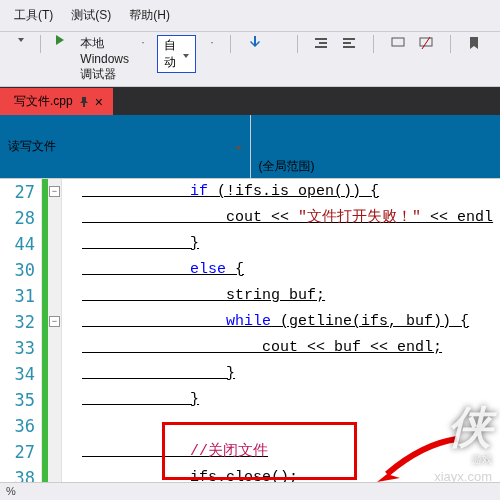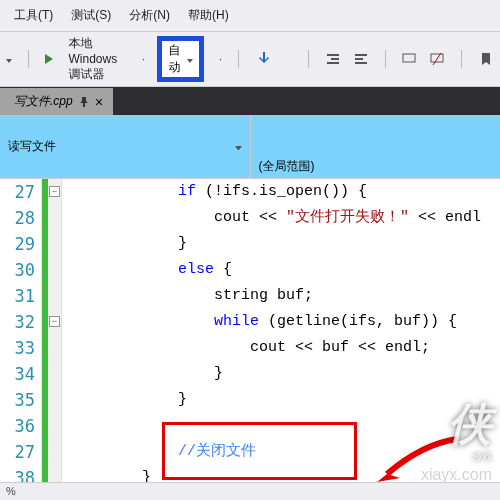--- a/index.html
+++ b/index.html
@@ -1,60 +1,59 @@
 <!DOCTYPE html>
 <html><head>
 <meta charset="utf-8">
 <style>
   * { margin: 0; padding: 0; box-sizing: border-box; }
   body { font-family: "Microsoft YaHei", Tahoma, sans-serif; font-size: 12px; background: #fff; width: 500px; height: 500px; overflow: hidden; position: relative; }
   .menubar { display: flex; gap: 2px; padding: 4px 6px; background: #eeeef2; border-bottom: 1px solid #ccc; }
   .menubar span { padding: 3px 8px; color: #1b1b1b; cursor: default; }
-  .toolbar { display: flex; align-items: center; padding: 3px 6px; background: #eeeef2; border-bottom: 1px solid #ccc; gap: 12px; }
+  .toolbar { display: flex; align-items: flex-start; padding: 3px 18px; background: #eeeef2; border-bottom: 1px solid #ccc; gap: 12px; }
   .tbtn { width: 16px; height: 16px; display: inline-block; border: 1px solid transparent; }
   .divider { width: 1px; height: 18px; background: #bbb; margin: 0 4px; }
   .arrow-down { width: 7px; height: 7px; display: inline-block; }
   .arrow-down::after { content: ""; display: block; border-left: 3px solid transparent; border-right: 3px solid transparent; border-top: 4px solid #555; margin-top: 3px; }
   .play { width: 0; height: 0; border-top: 5px solid transparent; border-bottom: 5px solid transparent; border-left: 8px solid #388a34; display: inline-block; vertical-align: middle; }
   .debug-label { color: #1b1b1b; margin-left: 4px; }
-  .auto-box { border: 5px solid #1d4ed8; padding: 1px 6px; background: #fff; display: inline-flex; align-items: center; gap: 6px; }
+  .auto-box { border: 1px solid #1d4ed8; padding: 1px 6px; background: #fff; display: inline-flex; align-items: center; gap: 6px; }
   .ticon { width: 16px; height: 16px; display: inline-block; }
   .ticon svg { width: 16px; height: 16px; }
   .tabstrip { background: #2d2d30; height: 28px; display: flex; align-items: flex-end; padding-left: 0; }
-  .tab { background: #a3a3a3; color: #000; padding: 5px 10px 5px 14px; font-size: 12px; display: flex; align-items: center; gap: 6px; font-style: italic; }
+  .tab { background: #ef4444; color: #000; padding: 5px 10px 5px 14px; font-size: 12px; display: flex; align-items: center; gap: 6px; }
   .tab .pin { width: 10px; height: 10px; }
-  .nav-row { display: flex; border-bottom: 1px solid #ccc; background: #7dd3fc; }
+  .nav-row { display: flex; border-bottom: 1px solid #ccc; background: #0369a1; }
   .nav-box { flex: 1; border-right: 1px solid #ccc; padding: 3px 8px; display: flex; justify-content: space-between; align-items: center; }
   .nav-box:last-child { border-right: none; margin-top: 40px; }
   .editor { display: flex; height: 400px; position: relative; }
   .gutter { width: 14px; background: #f0f0f0; border-right: 1px solid #e0e0e0; position: relative; }
   .minus-box { position: absolute; width: 11px; height: 11px; border: 1px solid #919191; background: #fff; left: 1px; font-size: 9px; text-align: center; line-height: 9px; color: #555; }
   .linenos { width: 42px; background: #fff; border-right: 1px solid #e8e8e8; text-align: right; padding-right: 6px; }
   .lineno { height: 26px; line-height: 26px; color: #2b91af; font-size: 17px; font-family: Consolas, monospace; }
   .marker { width: 6px; background: #3fba3f; }
   .code { flex: 1; font-family: Consolas, "Courier New", monospace; font-size: 15px; position: relative; background: #fff; }
-  .line { height: 26px; line-height: 26px; white-space: pre; padding-left: 8px; color: #000; }
+  .line { height: 26px; line-height: 26px; white-space: pre; padding-left: 20px; color: #000; text-decoration: underline; }
   .kw { color: #0000ff; }
   .str { color: #a31515; }
-  .cmt { color: #3b82f6; text-align: right; }
+  .cmt { color: #be185d; text-align: right; }
   .highlight-box { position: absolute; border: 3px solid #e50000; left: 100px; top: 243px; width: 195px; height: 58px; pointer-events: none; }
   .red-arrow { position: absolute; left: 310px; top: 255px; pointer-events: none; }
   .watermark { position: absolute; right: 8px; bottom: 16px; text-align: right; }
   .watermark .logo { font-size: 44px; color: rgba(255,255,255,0.85); text-shadow: 0 0 6px rgba(0,0,0,0.6); font-style: italic; font-weight: bold; }
   .watermark .sub { font-size: 10px; color: rgba(255,255,255,0.8); text-shadow: 0 0 4px rgba(0,0,0,0.6); margin-top: -4px; }
-  .watermark .url { font-size: 16px; color: rgba(200,200,200,0.8); margin-top: 2px; margin-left: 17px; }
+  .watermark .url { font-size: 13px; color: rgba(200,200,200,0.8); margin-top: 2px; margin-left: 17px; }
   .statusbar { position: absolute; bottom: 0; left: 0; height: 18px; background: #eeeef2; border-top: 1px solid #ccc; width: 100%; font-size: 11px; padding: 2px 6px; color: #444; }
 </style>
 </head>
 <body>
 
 <div class="menubar">
   <span>工具(T)</span>
   <span>测试(S)</span>
-  <span>分析(N)</span>
   <span>帮助(H)</span>
 </div>
 
 <div class="toolbar">
   <span class="arrow-down"></span>
   <span class="divider"></span>
   <span class="play"></span>
   <span class="debug-label">本地 Windows 调试器</span>
   <span style="color:#555">·</span>
   <span class="auto-box">
@@ -105,21 +104,21 @@
   </div>
   <div class="nav-box">
     <span>(全局范围)</span>
   </div>
 </div>
 
 <div class="editor">
   <div class="linenos">
     <div class="lineno">27</div>
     <div class="lineno">28</div>
-    <div class="lineno">29</div>
+    <div class="lineno">44</div>
     <div class="lineno">30</div>
     <div class="lineno">31</div>
     <div class="lineno">32</div>
     <div class="lineno">33</div>
     <div class="lineno">34</div>
     <div class="lineno">35</div>
     <div class="lineno">36</div>
     <div class="lineno">27</div>
     <div class="lineno">38</div>
     <div class="lineno">54</div>
@@ -134,20 +133,21 @@
     <div class="line"><span>                </span><span>cout &lt;&lt; </span><span class="str">"文件打开失败！"</span><span> &lt;&lt; endl</span></div>
     <div class="line"><span>            </span><span>}</span></div>
     <div class="line"><span>            </span><span class="kw">else</span><span> {</span></div>
     <div class="line"><span>                </span><span>string buf;</span></div>
     <div class="line"><span>                </span><span class="kw">while</span><span> (getline(ifs, buf)) {</span></div>
     <div class="line"><span>                    </span><span>cout &lt;&lt; buf &lt;&lt; endl;</span></div>
     <div class="line"><span>                </span><span>}</span></div>
     <div class="line"><span>            </span><span>}</span></div>
     <div class="line"><span></span><span></span></div>
     <div class="line"><span>            </span><span class="cmt">//关闭文件</span></div>
+    <div class="line"><span>            </span><span>ifs.close();</span></div>
     <div class="line"><span>        </span><span>}</span></div>
 
     <div class="highlight-box"></div>
     <svg class="red-arrow" width="90" height="55" viewBox="0 0 90 55">
       <path d="M85 5 Q50 10 15 40" stroke="#e50000" stroke-width="6" fill="none"></path>
       <path d="M15 40 L5 48 L28 44 Z" fill="#e50000"></path>
     </svg>
   </div>
 </div>
 

